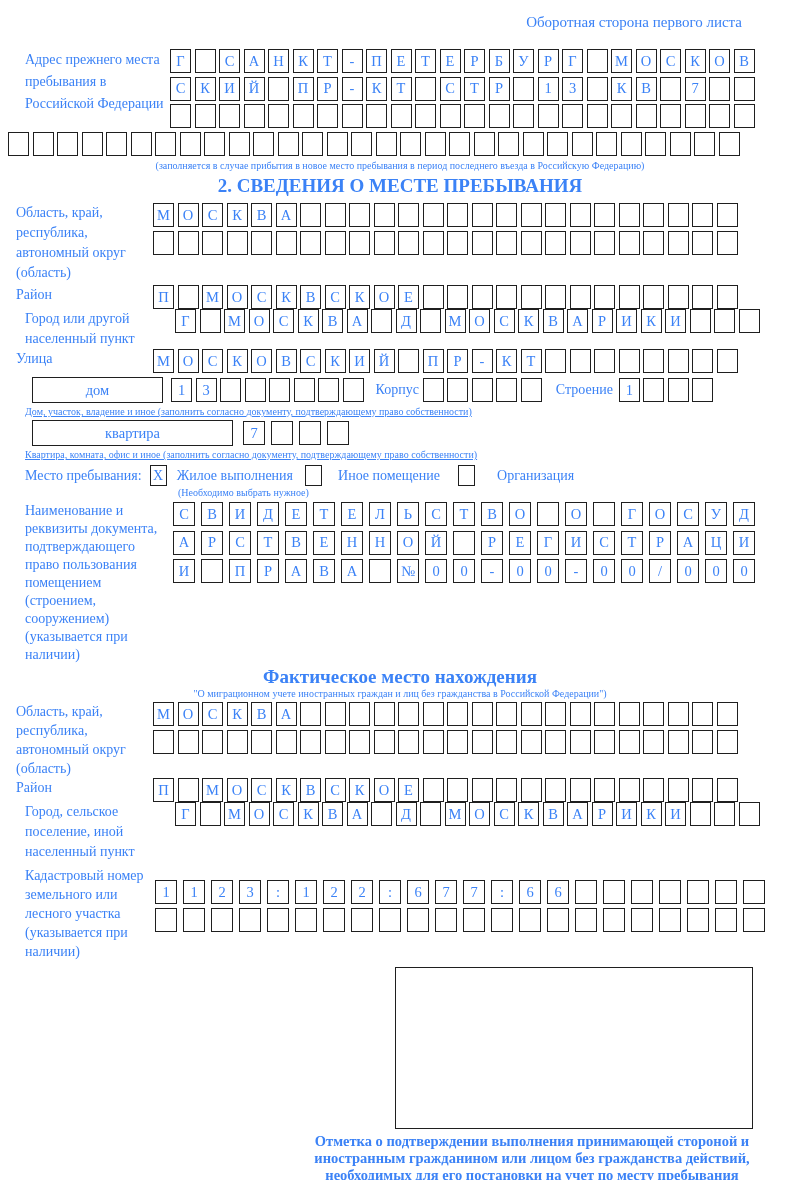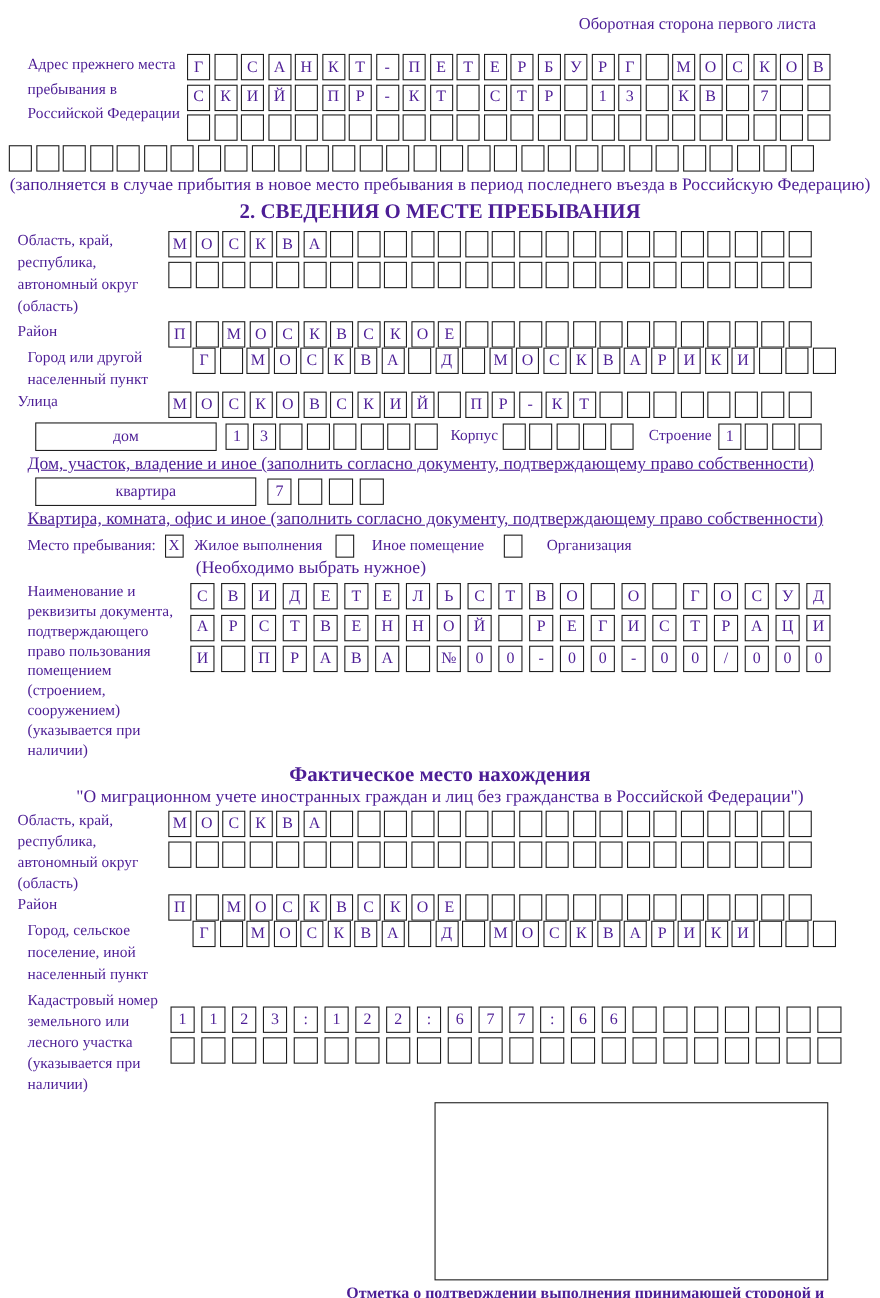--- a/index.html
+++ b/index.html
@@ -1,43 +1,43 @@
 <!DOCTYPE html>
 <html><head>
 <meta charset="utf-8">
 <style>
   html,body{margin:0;padding:0;background:#ffffff;}
   .sheet{
     position:relative;width:800px;height:1180px;overflow:hidden;
-    background:#fff;color:#4c1d95;
+    background:#fff;color:#3b82f6;
     font-family:"Liberation Serif", serif;
   }
   .corner{margin-top:14px;padding-right:58px;text-align:right;font-size:15px;}
-  .note{font-size:16px;}
+  .note{font-size:10px;}
   .center{text-align:center;}
   .sec-title{font-weight:bold;font-size:19px;text-align:center;margin-top:4px;}
   .frow{display:flex;align-items:flex-start;}
   .flabel{box-sizing:border-box;padding-left:25px;padding-right:6px;font-size:14px;line-height:20px;flex:0 0 auto;}
   .lh22{line-height:22px;}
   .w170{width:170px;} .w153{width:153px;padding-left:16px;} .w175{width:175px;} .w173{width:173px;} .w155{width:155px;}
   .rows{display:flex;flex-direction:column;gap:3.5px;}
   .cells{display:flex;gap:3.5px;flex:0 0 auto;}
   .cells.wide{gap:6px;}
   .cell{
     box-sizing:border-box;flex:0 0 auto;width:21px;height:24px;
     border:1.5px solid #1f1f1f;display:flex;align-items:center;justify-content:center;
     font-size:14.5px;background:#fff;
   }
   .cells.wide .cell{width:22px;}
   .fullrow{margin-left:8px;margin-top:4px;}
   .bigbox{
     box-sizing:border-box;border:1.6px solid #1f1f1f;height:26px;
     display:flex;align-items:center;justify-content:center;font-size:14.5px;flex:0 0 auto;
   }
-  .dom-box{width:165px;margin-left:32px;}
+  .dom-box{width:131px;margin-left:32px;}
   .kv-box{width:201px;margin-left:32px;}
   .inline-label{font-size:14px;line-height:26px;flex:0 0 auto;}
   .checkbox{
     box-sizing:border-box;width:17px;height:21px;border:1.6px solid #1f1f1f;
     display:flex;align-items:center;justify-content:center;font-size:14px;flex:0 0 auto;
   }
   .residence{display:flex;align-items:center;margin-left:25px;margin-top:5px;font-size:14px;}
   .stamp-box{
     box-sizing:border-box;margin-left:395px;margin-top:6px;
     width:358px;height:162px;border:1.6px solid #1f1f1f;background:#fff;

